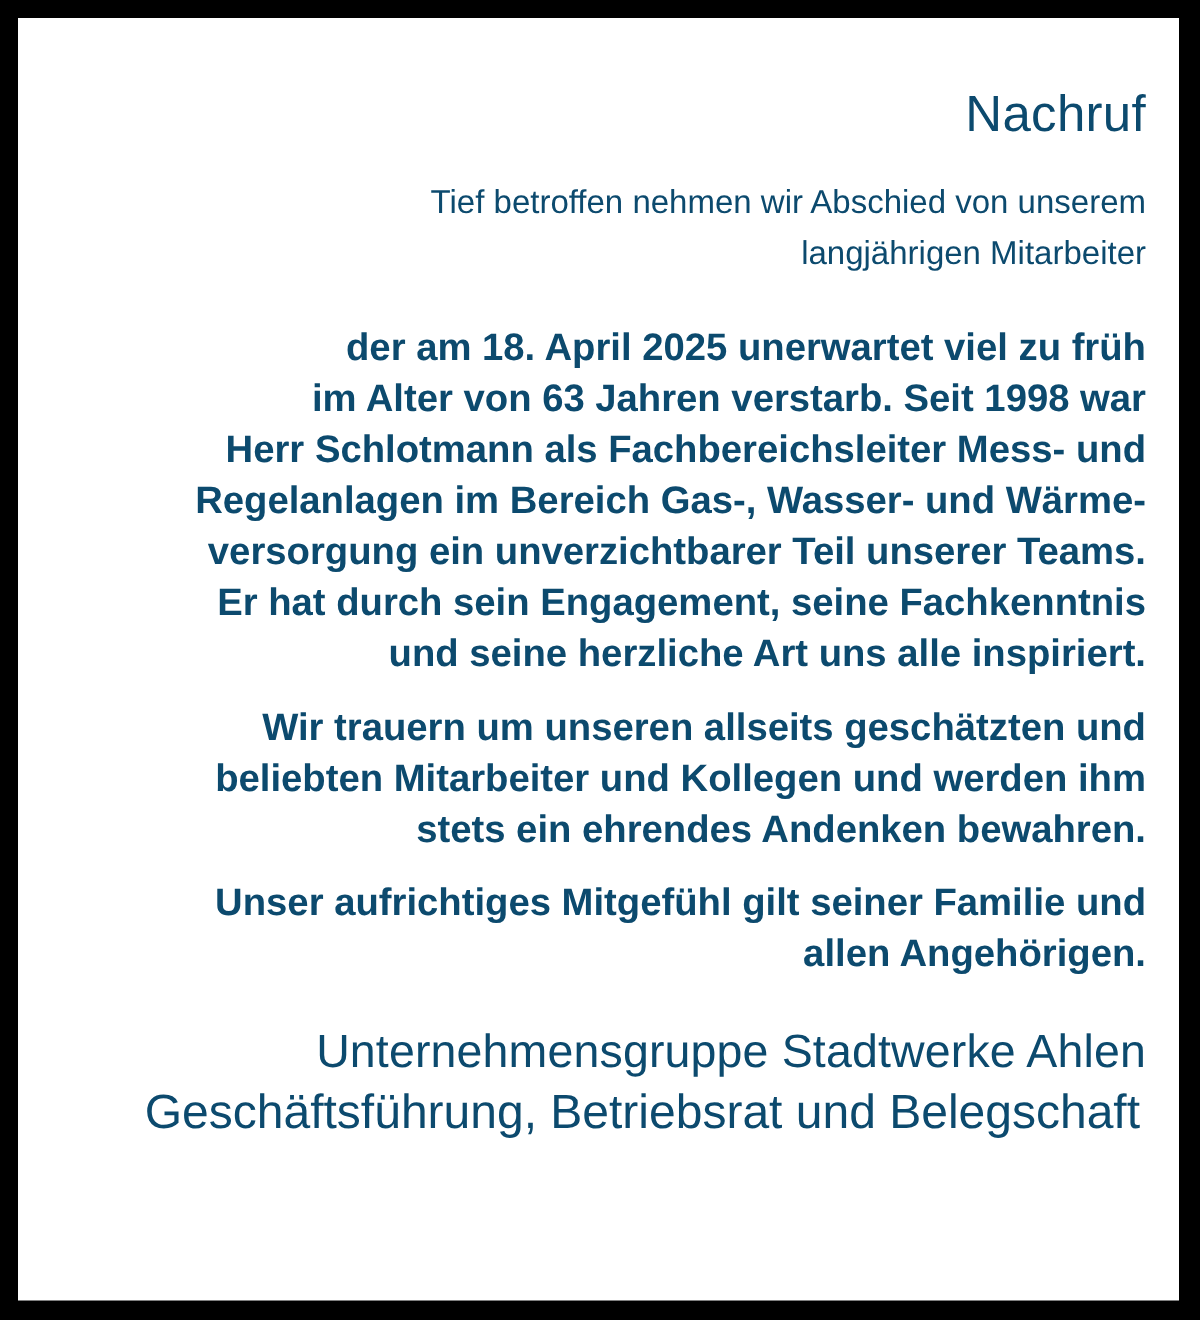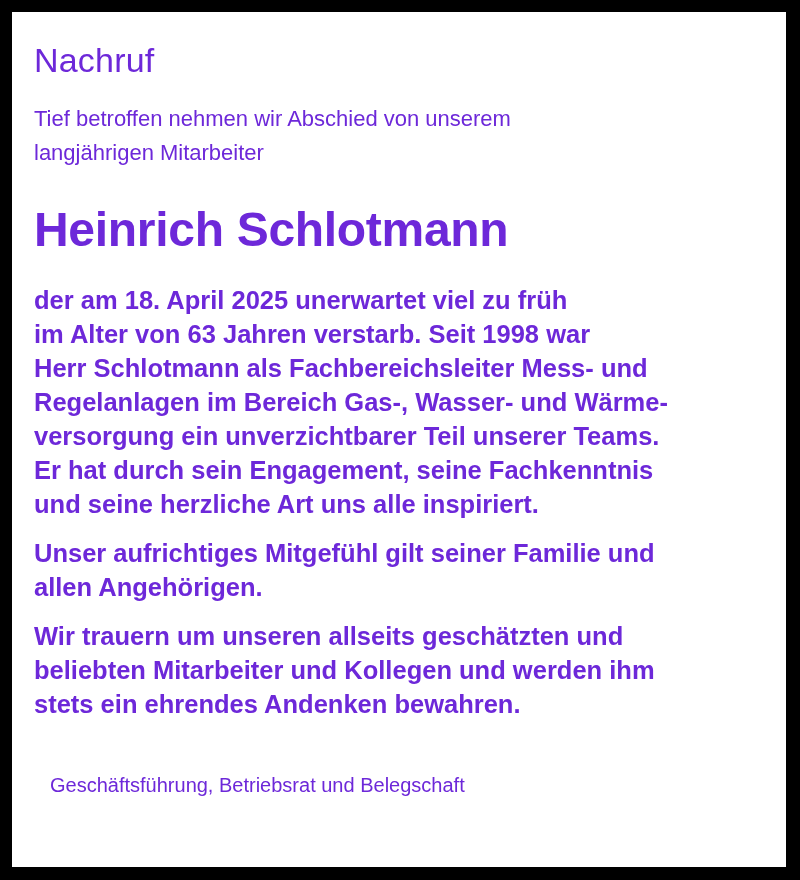--- a/index.html
+++ b/index.html
@@ -20,23 +20,23 @@
     height: 880px;
     background: #000000;
     padding: 12px 14px 13px 12px;
   }
 
   .notice-inner {
     box-sizing: border-box;
     width: 100%;
     height: 100%;
     background: #ffffff;
-    color: #6d28d9;
-    text-align: left;
-    padding: 0 22px;
+    color: #0c4a6e;
+    text-align: right;
+    padding: 16px 22px;
     display: block;
     position: relative;
   }
 
   .title {
     font-size: 34px;
     font-weight: 400;
     line-height: 1.0;
     letter-spacing: 0.2px;
     padding-top: 31px;
@@ -79,53 +79,53 @@
 
   .org-name {
     font-size: 31px;
     font-weight: 400;
     line-height: 36px;
     letter-spacing: 0.1px;
     margin: 0;
   }
 
   .org-roles {
-    font-size: 20px;
+    font-size: 32px;
     font-weight: 400;
     line-height: 32px;
-    margin: 16px;
+    margin: 4px;
     padding-top: 2px;
   }
 </style>
 </head>
 <body>
 
 <div class="notice">
   <div class="notice-inner">
 
     <h1 class="title">Nachruf</h1>
 
     <p class="intro">Tief betroffen nehmen wir Abschied von unserem
 langjährigen Mitarbeiter</p>
 
-    <h2 class="deceased-name">Heinrich Schlotmann</h2>
 
     <p class="body-paragraph para-1">der am 18. April 2025 unerwartet viel zu früh
 im Alter von 63 Jahren verstarb. Seit 1998 war
 Herr Schlotmann als Fachbereichsleiter Mess- und
 Regelanlagen im Bereich Gas-, Wasser- und Wärme-
 versorgung ein unverzichtbarer Teil unserer Teams.
 Er hat durch sein Engagement, seine Fachkenntnis
 und seine herzliche Art uns alle inspiriert.</p>
 
-    <p class="body-paragraph para-3">Unser aufrichtiges Mitgefühl gilt seiner Familie und
-allen Angehörigen.</p>
-
     <p class="body-paragraph para-2">Wir trauern um unseren allseits geschätzten und
 beliebten Mitarbeiter und Kollegen und werden ihm
 stets ein ehrendes Andenken bewahren.</p>
 
+    <p class="body-paragraph para-3">Unser aufrichtiges Mitgefühl gilt seiner Familie und
+allen Angehörigen.</p>
+
     <div class="signature">
+      <p class="org-name">Unternehmensgruppe Stadtwerke Ahlen</p>
       <p class="org-roles">Geschäftsführung, Betriebsrat und Belegschaft</p>
     </div>
 
   </div>
 </div>
 
 </body></html>

